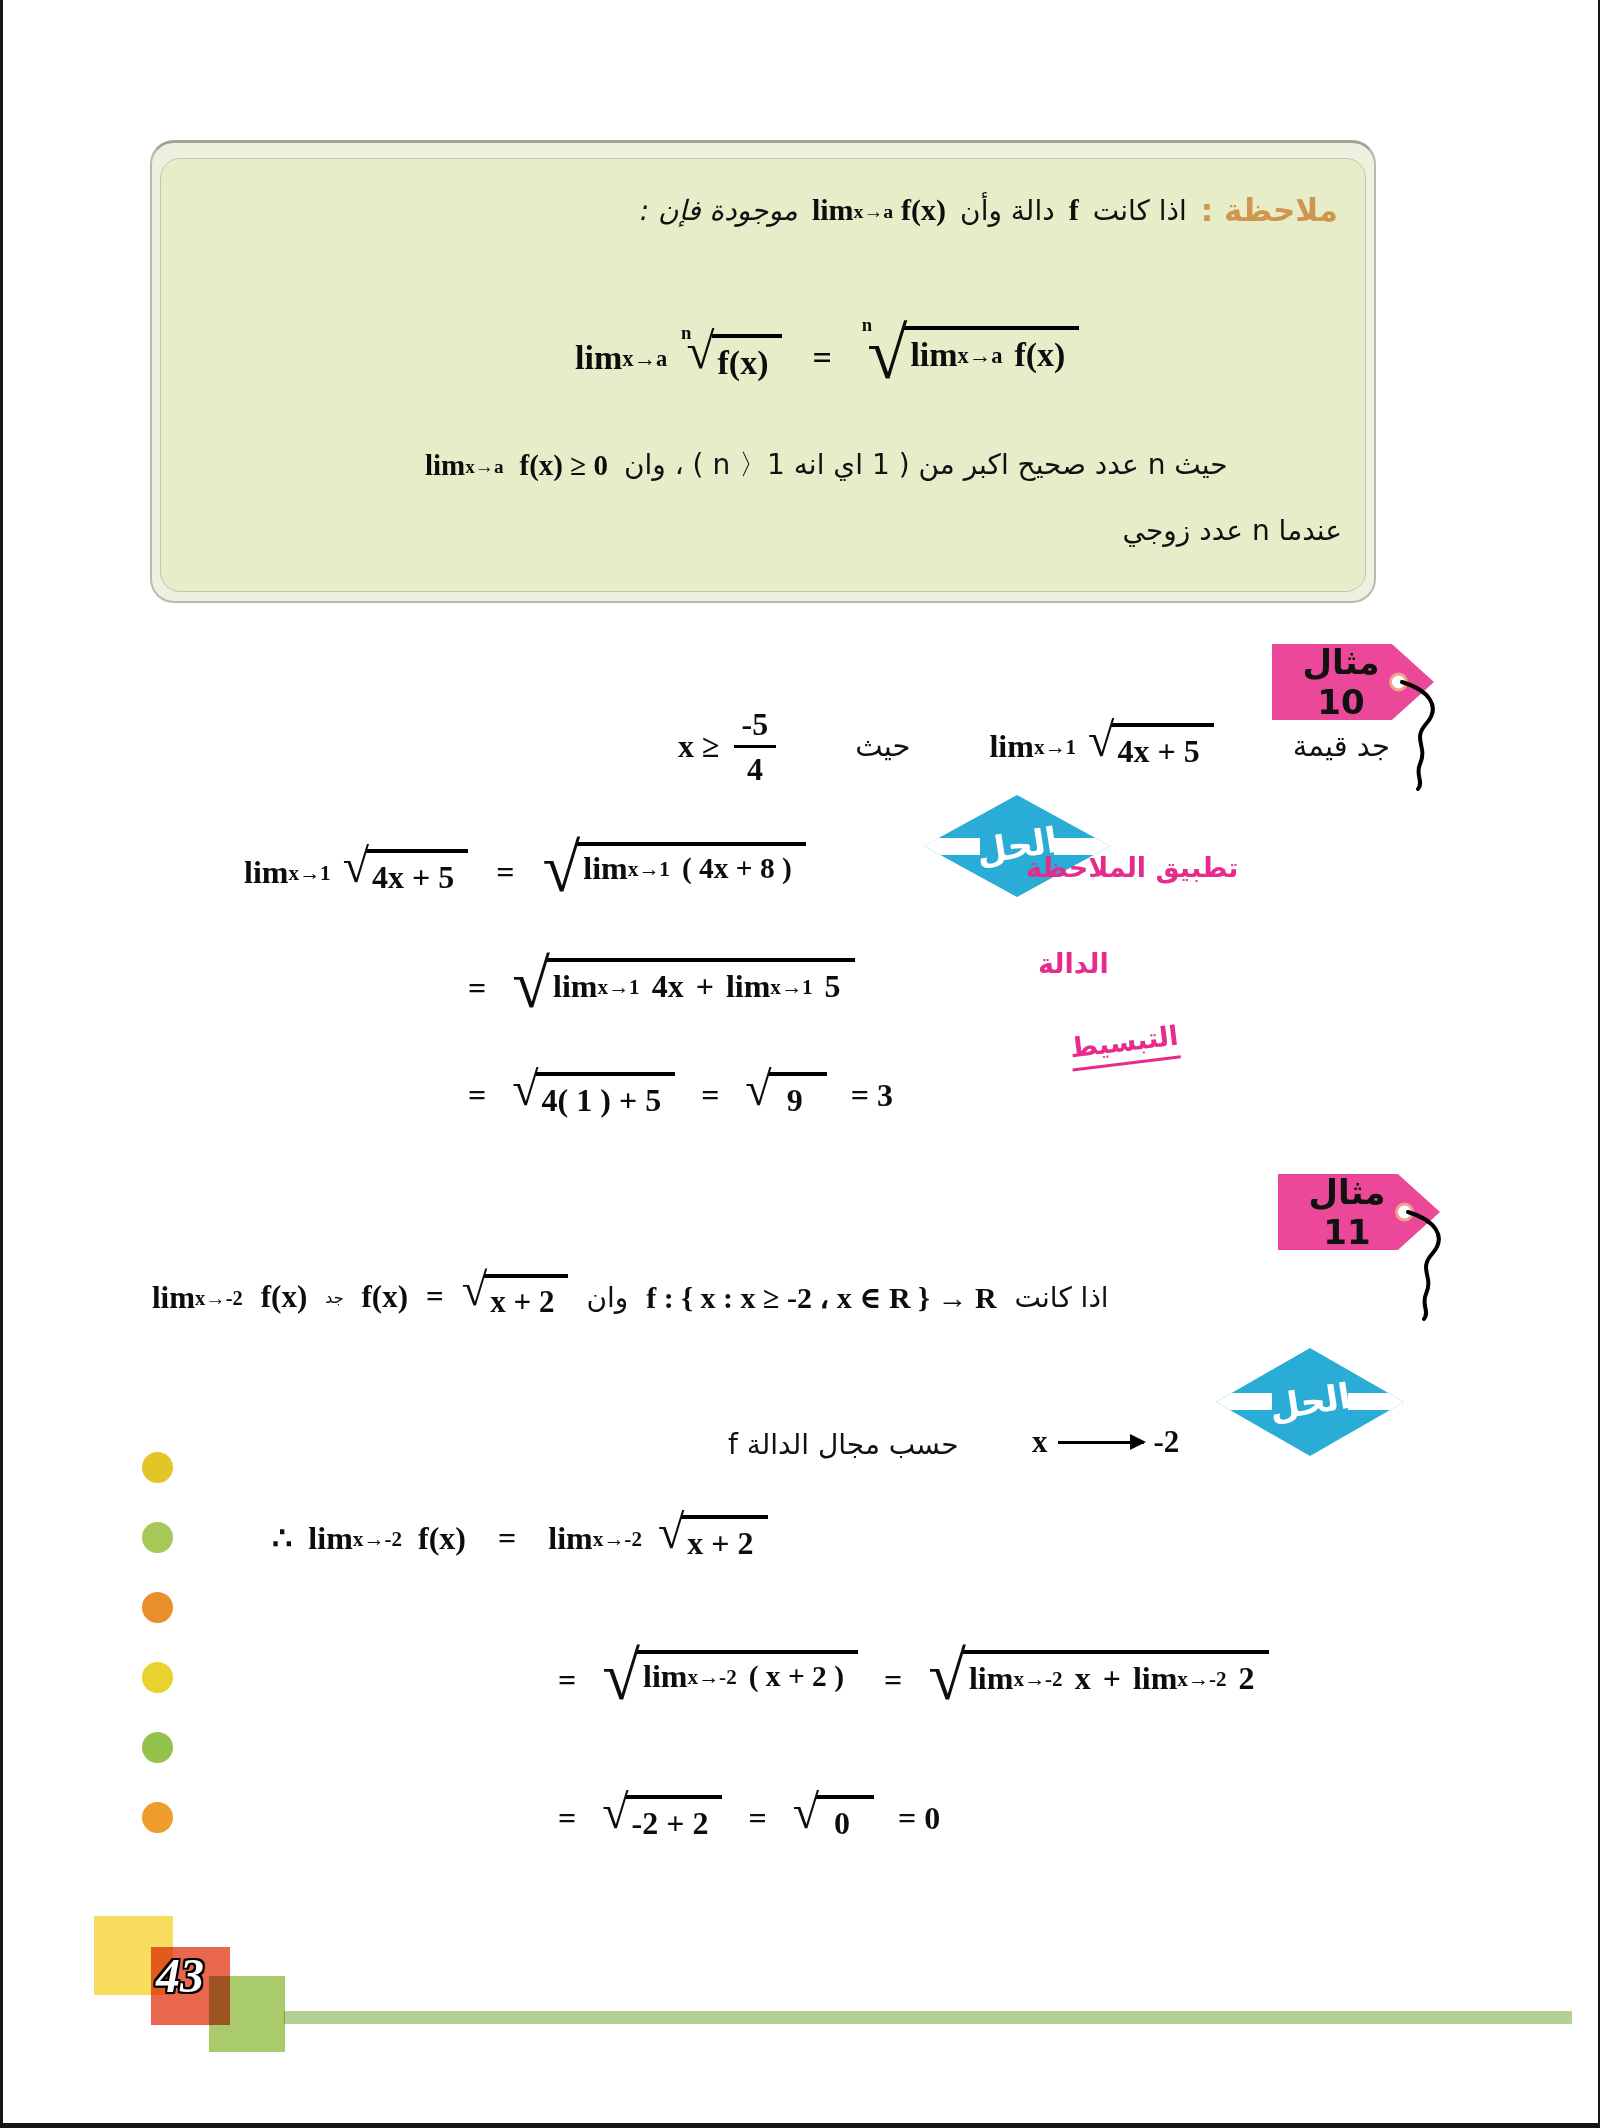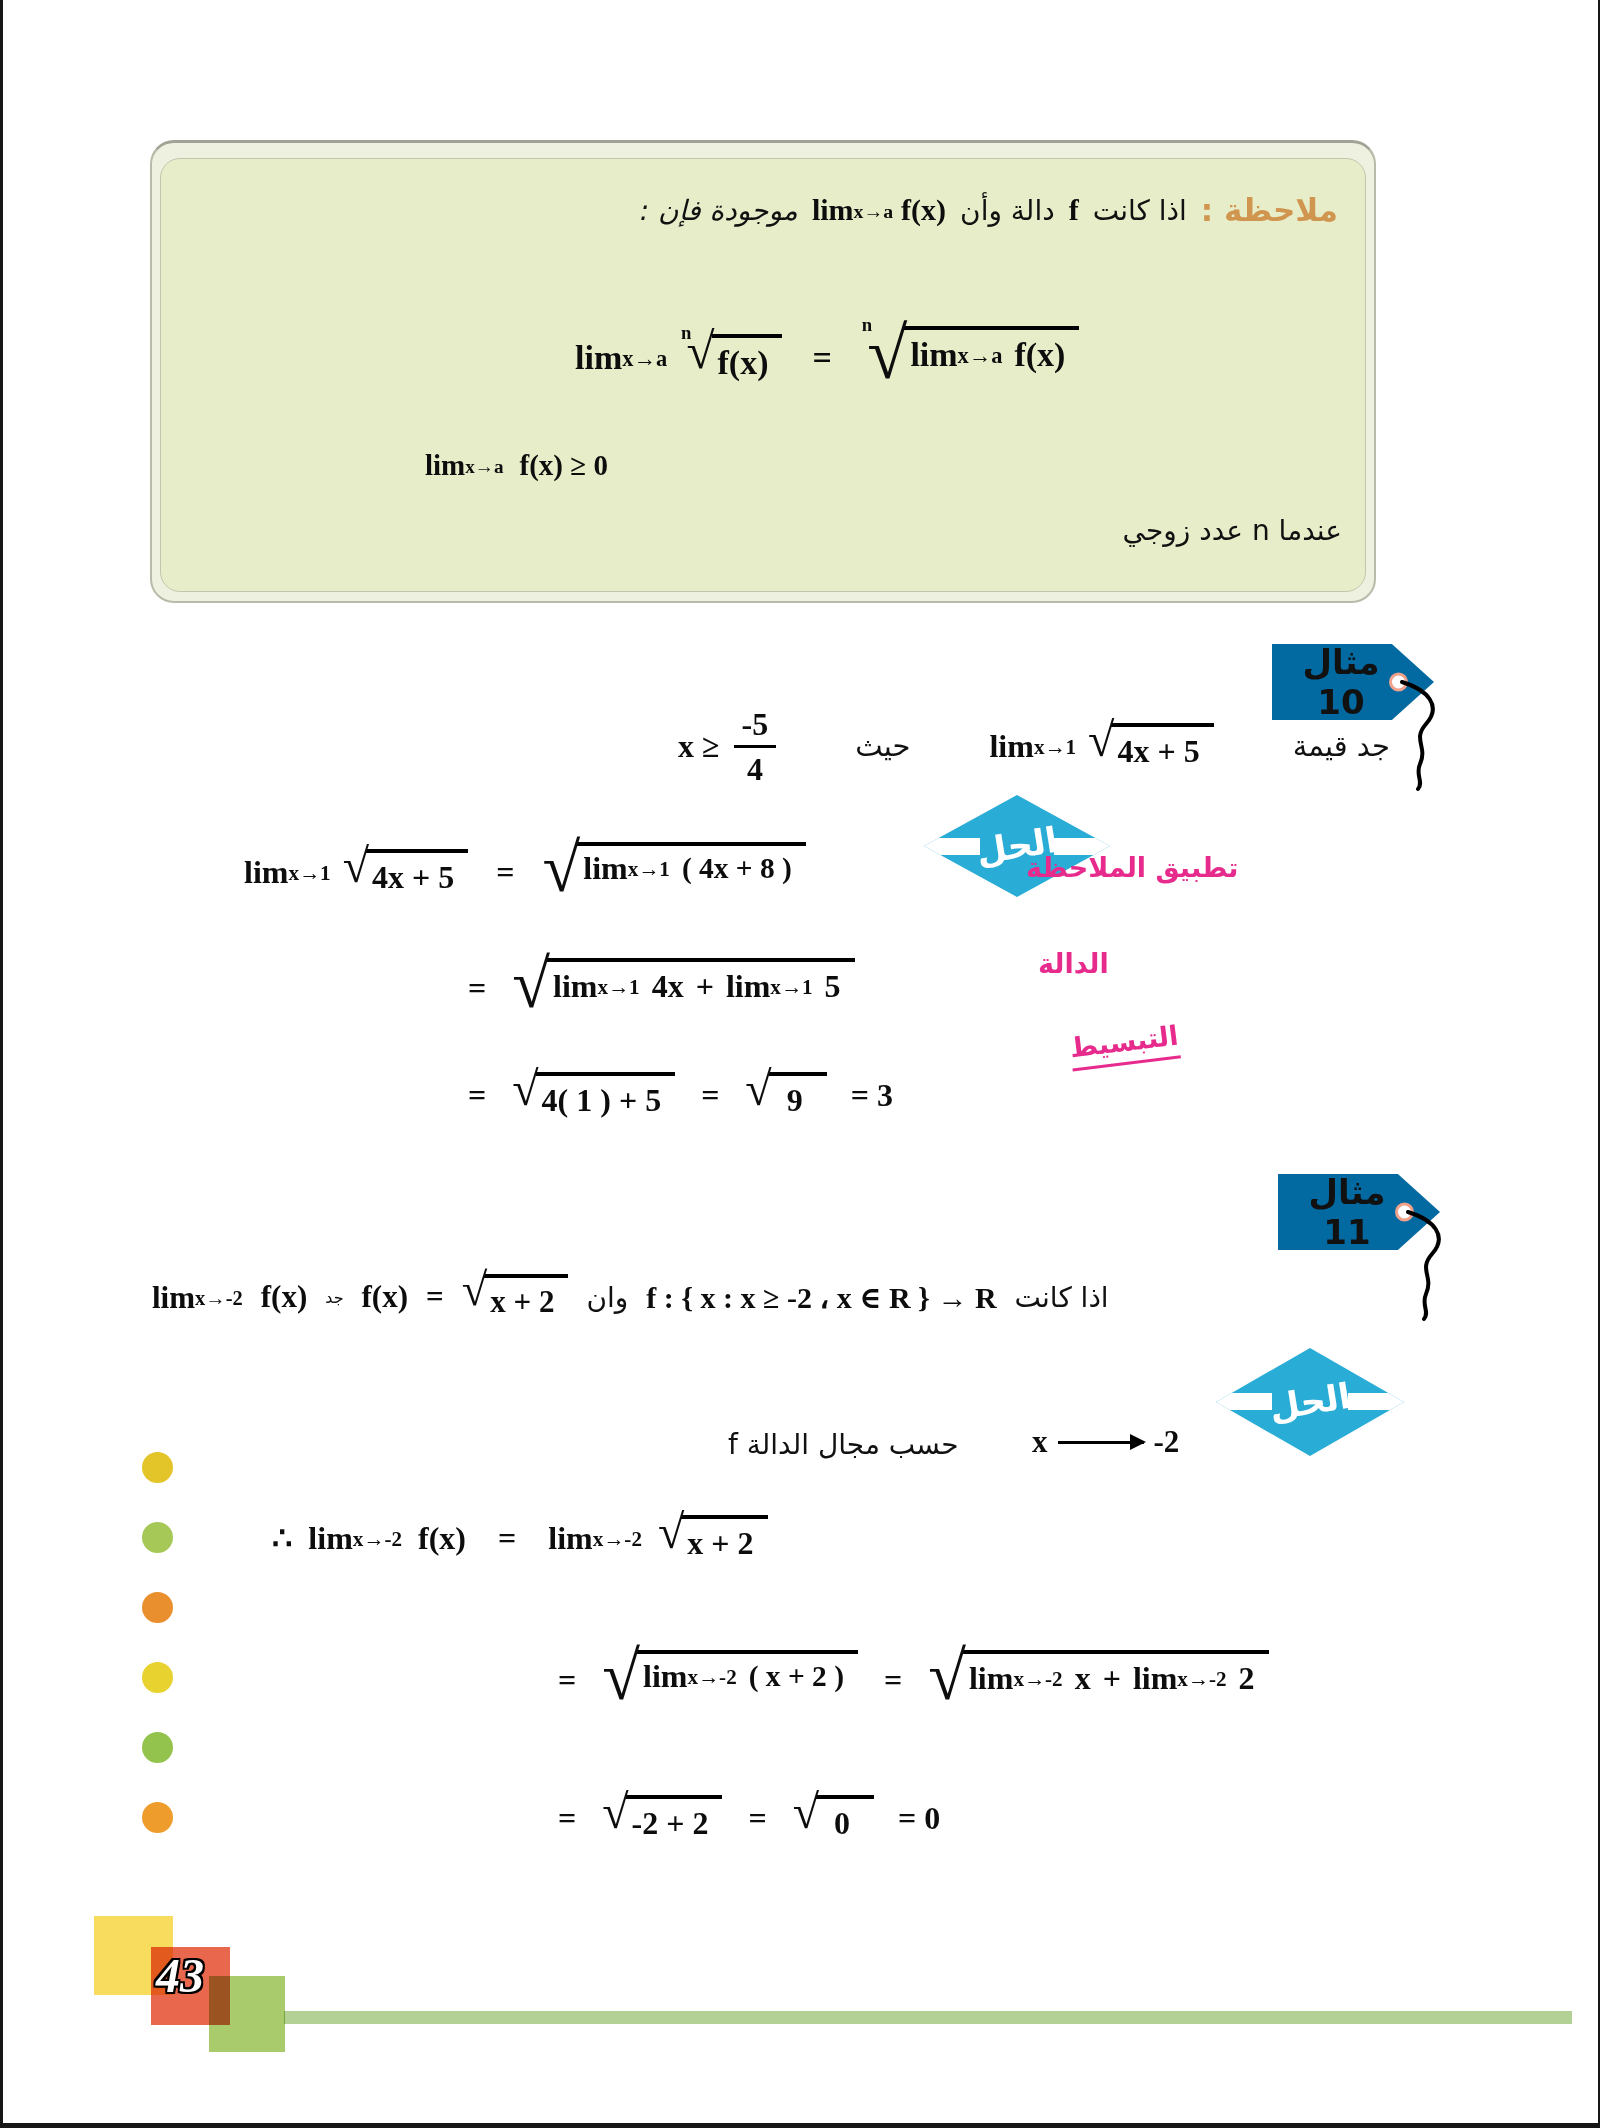--- a/index.html
+++ b/index.html
@@ -31,21 +31,21 @@
   .frac .fn { border-bottom:3px solid #000; padding:0 8px 5px; }
   .frac .fd { padding-top:5px; }
   .eq { margin:0 16px; }
   
   .note-outer { position:absolute; left:150px; top:140px; width:1222px; height:458px;
     background:#eff1e0; border:2px solid #b7bba9; border-top:3px solid #a0a496; border-radius:24px; }
   .note-inner { position:absolute; left:160px; top:158px; width:1204px; height:432px;
     background:#e8edc9; border:1px solid #c2c6ae; border-radius:20px; }
   .note-title { color:#d0954e; font-weight:bold; font-size:31px; }
   
-  .tag { position:absolute; width:162px; height:76px; background:#0369a1;
+  .tag { position:absolute; width:162px; height:76px; background:#ec4899;
     clip-path:polygon(0 0,74% 0,100% 50%,74% 100%,0 100%);
     display:flex; align-items:center; }
   .tag .tl { font-weight:bold; font-size:34px; color:#111; padding-right:18px; width:118px; text-align:center; direction:rtl; unicode-bidi:isolate; padding-left:10px;}
   .tag .hole { position:absolute; right:26px; top:50%; transform:translateY(-50%);
     width:13px; height:13px; border-radius:50%; background:#fff; border:3px solid #f0a28c; }
   .tag-string { position:absolute; z-index:5; }
   
   .diamond { position:absolute; background:#29acd5;
     clip-path:polygon(50% 0,100% 50%,50% 100%,0 50%); }
   .diamond .slot { position:absolute; top:42%; height:17px; background:#ffffff; width:30%; }
@@ -122,20 +122,21 @@
       </span>
     </span>
   </div>
 
   <div class="row" style="left:425px; top:424px; height:82px; gap:16px;">
     <span class="mt lim" style="font-size:29px;">
       <span>lim</span>
       <span class="ls">x→a</span>
     </span>
     <span class="mt" style="font-size:29px;">f(x) ≥ 0</span>
+    <span class="ar nowrap" style="font-size:28px;">حيث n عدد صحيح اكبر من ( 1 اي انه n 〉1 ) ، وان</span>
   </div>
 
   <div class="row" style="right:258px; top:514px;align-items:flex-end;">
     <span class="ar" style="font-size:28px;">عندما n عدد زوجي</span>
   </div>
 
   <div class="tag" style="left:1272px; top:644px;">
     <span class="tl">مثال 10</span>
     <span class="hole"></span>
   </div>

